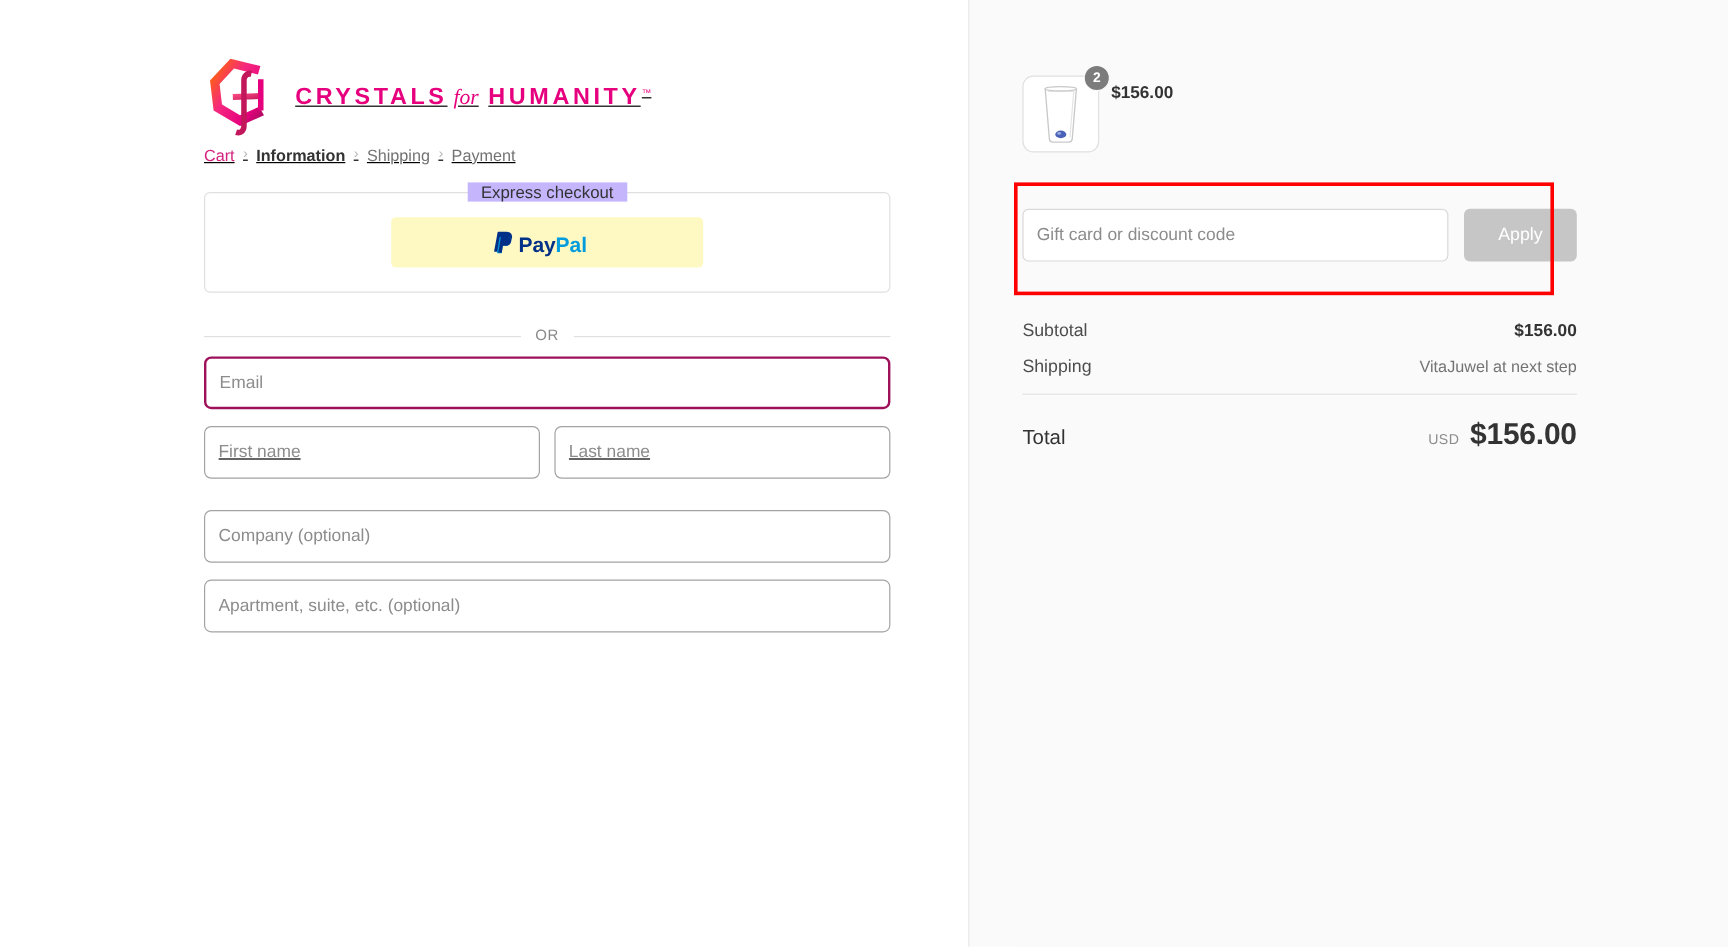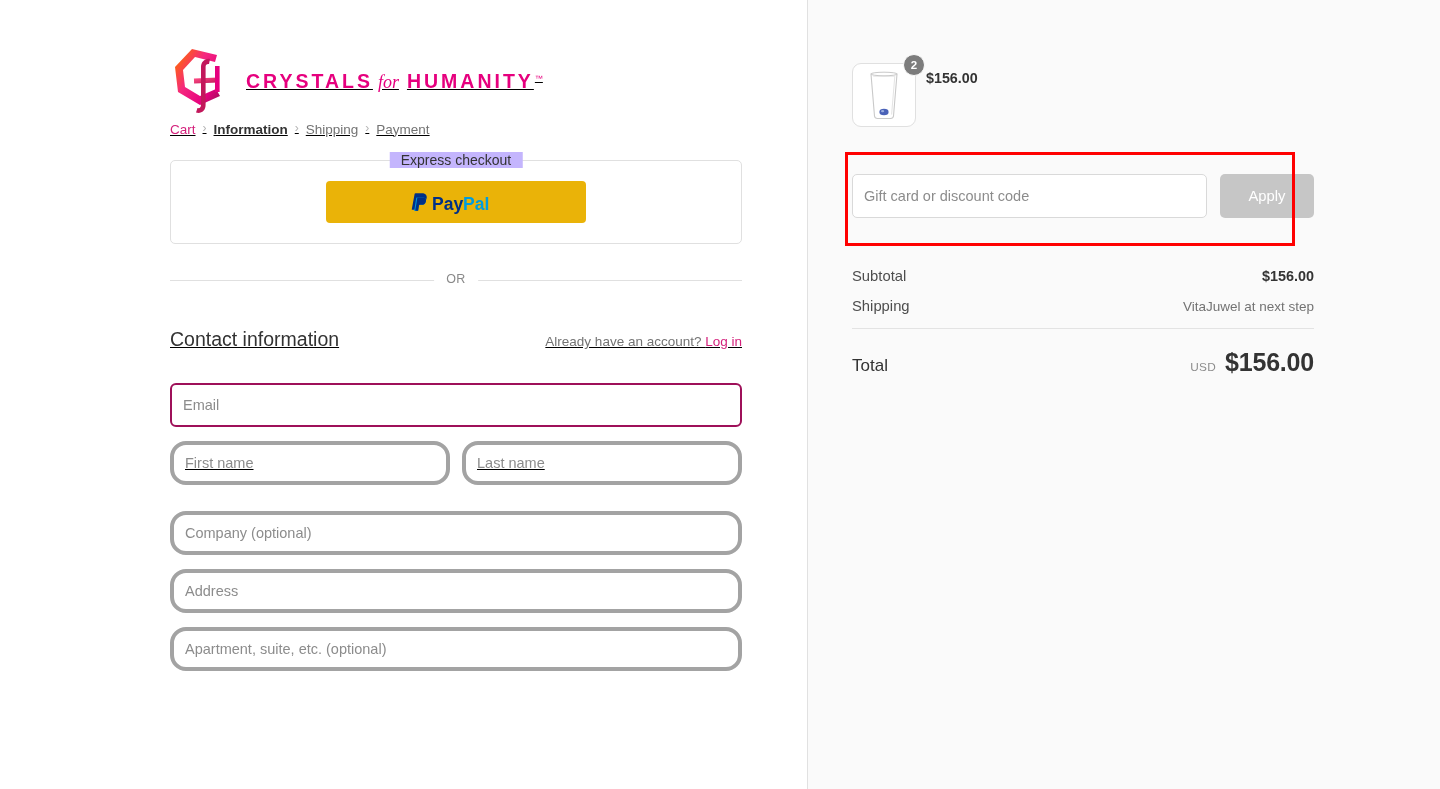--- a/index.html
+++ b/index.html
@@ -107,21 +107,21 @@
     transform: translateX(-50%);
     background: #c4b5fd;
     padding: 0 11px;
     font-size: 14px;
     color: #333333;
     white-space: nowrap;
   }
   .paypal-btn {
     width: 260px;
     height: 42px;
-    background: #eab308;
+    background: #fef9c3;
     border: none;
     border-radius: 4px;
     display: flex;
     align-items: center;
     justify-content: center;
     cursor: pointer;
     padding: 0;
   }
   .paypal-logo { height: 22px; }
 
@@ -160,22 +160,22 @@
   .account-note .login-link {
     color: #d4217c;
     text-decoration: none;
     cursor: pointer;
   }
 
   
   .field {
     width: 100%;
     height: 44px;
-    border: 4px solid #a3a3a3;
-    border-radius: 16px;
+    border: 1px solid #a3a3a3;
+    border-radius: 6px;
     background: #ffffff;
     font-size: 14.5px;
     color: #333333;
     padding: 0 11px;
     font-family: "Liberation Sans", sans-serif;
     outline: none;
   }
   .field::placeholder { color: #8c8c8c; }
   .field.focused {
     border: 2px solid #9e1059;
@@ -418,42 +418,33 @@
               </svg>
             </span>
           </button>
         </div>
       </div>
 
       <div class="or-divider">
         <span class="or-label">OR</span>
       </div>
 
-      <div class="section-head">
-        <h2 class="section-title">Contact information</h2>
-        <div class="account-note">
-          <span>Already have an account? </span><a class="login-link">Log in</a>
-        </div>
-      </div>
 
       <div class="email-wrap">
         <input class="field focused" type="text" placeholder="Email" style="">
       </div>
 
 
 
       <div class="field-row mt14">
         <input class="field" type="text" placeholder="First name" style="">
         <input class="field" type="text" placeholder="Last name" style="">
       </div>
       <div class="mt12">
         <input class="field" type="text" placeholder="Company (optional)" style="">
-      </div>
-      <div class="mt14">
-        <input class="field" type="text" placeholder="Address" style="">
       </div>
       <div class="mt14">
         <input class="field" type="text" placeholder="Apartment, suite, etc. (optional)" style="">
       </div>
 
     </div>
   </div>
 
   <div class="right-panel">
     <div class="right-inner">

